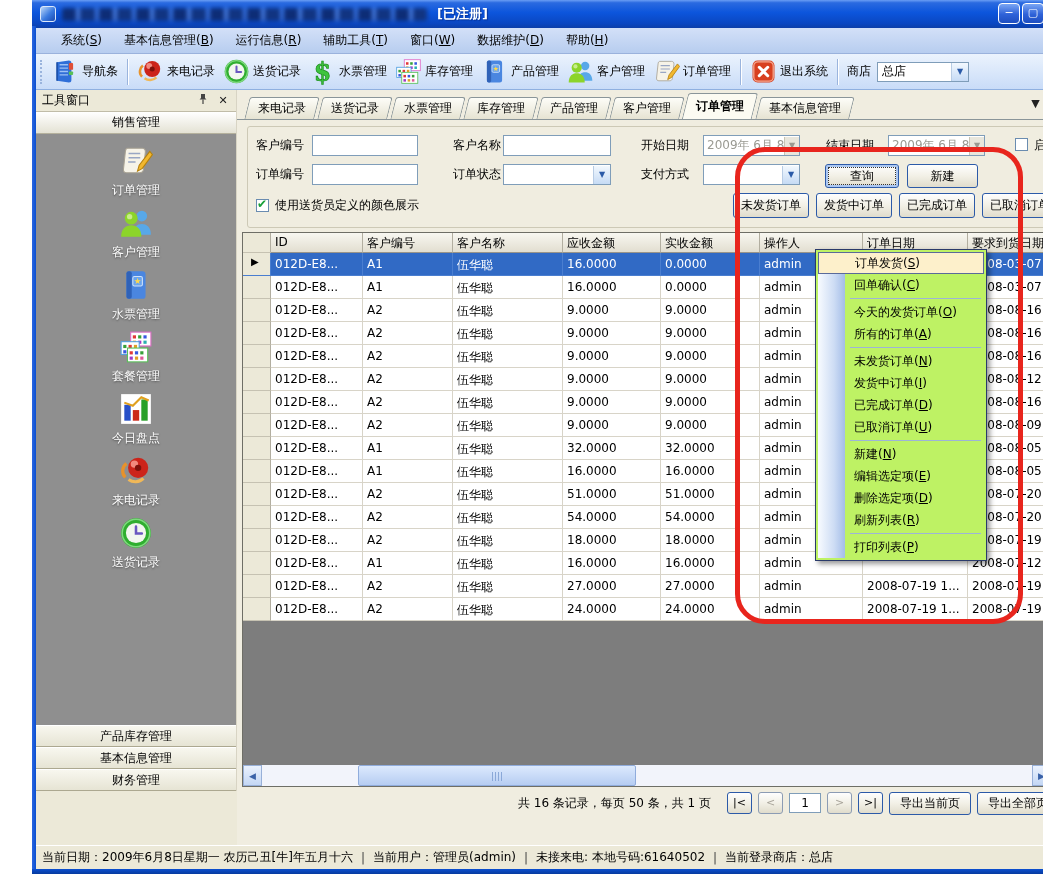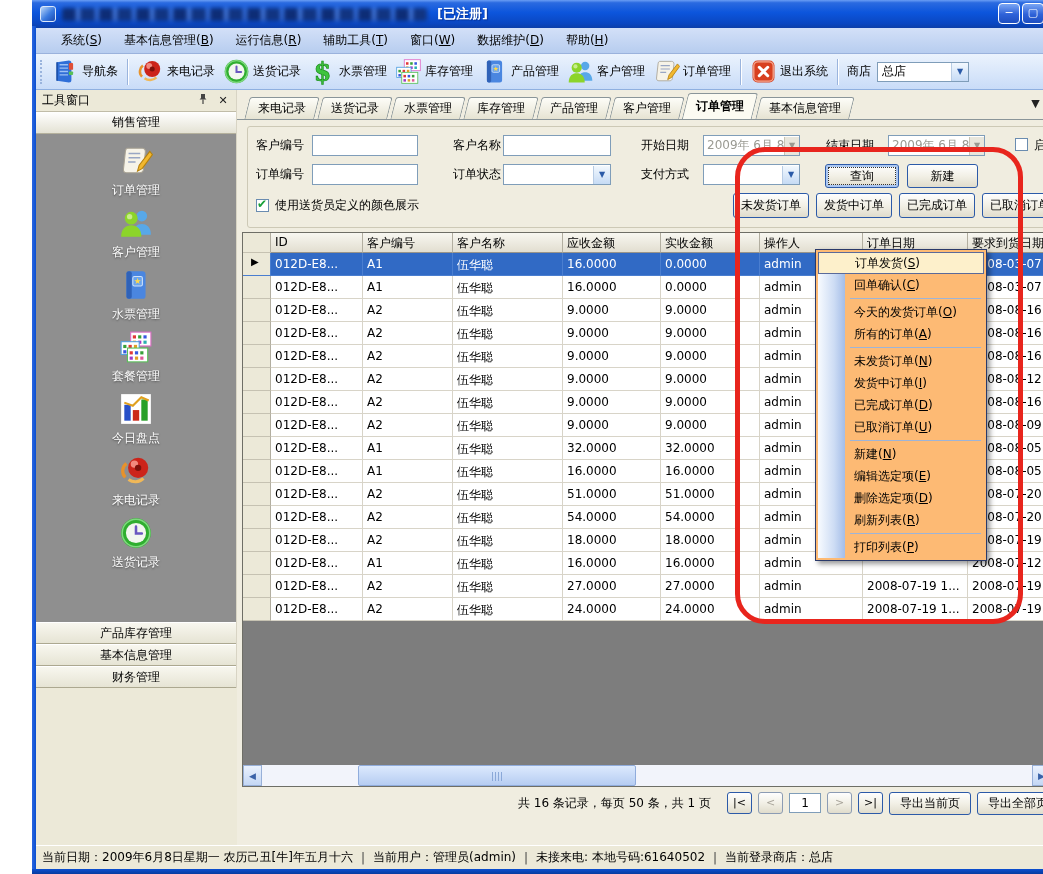--- a/index.html
+++ b/index.html
@@ -38,21 +38,21 @@
   .tb-btn { display:flex; align-items:center; gap:3px; padding:2px 4px; white-space:nowrap; }
   .tb-icon svg { width:27px; height:27px; display:block; }
   .tb-sep { width:1px; height:26px; background:#9ab4dd; margin:0 5px; box-shadow:1px 0 0 #fff; }
   .shop { display:flex; align-items:center; gap:6px; margin-left:4px; }
   .combo { width:92px; height:20px; border:1px solid #7f9db9; background:#fff; display:flex; align-items:center;
     justify-content:space-between; padding-left:4px;gap:16px; }
   .combo-arrow { width:17px; height:18px; background:linear-gradient(#f2f8fe,#c6dbf5); border-left:1px solid #b8cce4;
     color:#2a5aa8; font-size:8px; display:flex; align-items:center; justify-content:center; }
 
   
-  .sidebar { position:absolute; left:4px; top:90px; width:201px; height:598px; background:#8f8f8f; border-right:1px solid #d8d4c4; }
+  .sidebar { position:absolute; left:4px; top:90px; width:201px; height:701px; background:#8f8f8f; border-right:1px solid #d8d4c4; }
   .sb-caption { height:22px; background:#ece9d8; border-bottom:1px solid #c0bca8; display:flex; align-items:center; padding:0 6px; gap:6px; }
   .sb-caption-title { flex:1; }
   .sb-mini { width:14px; text-align:center; color:#222; font-size:11px; }
   .sb-group { height:22px; background:linear-gradient(#ffffff,#e4e2d4); border-bottom:1px solid #b4b09c;
     display:flex; align-items:center; justify-content:center; }
   .sb-body { position:absolute; top:44px; bottom:88px; left:0; right:0; background:#8f8f8f; padding-top:10px; overflow:hidden; }
   .sb-item { height:62px; display:flex; flex-direction:column; align-items:center; justify-content:flex-start; gap:1px; }
   .sb-item svg { width:34px; height:34px; }
   .sb-item-label { color:#fff; text-shadow:0 1px 2px #4a4a4a; }
   .sb-sections { position:absolute; left:0; right:0; bottom:0; }
@@ -117,21 +117,21 @@
   .pg-btn.disabled { color:#a8a49a; border-color:#8c9cb4; }
   .pg-input { width:32px; height:20px; border:1px solid #7f9db9; text-align:center; font:inherit; }
   .export-btn { height:23px; padding:0 10px; line-height:21px; }
 
   
   .statusbar { position:absolute; left:4px; top:845px; width:1035px; height:24px; background:#ece9d8; border-top:1px solid #fff;
     display:flex; align-items:center; gap:8px; padding-left:6px; overflow:hidden; white-space:nowrap; }
   .sbr-sep { color:#444; }
 
   
-  .ctx-menu { position:absolute; left:783px; top:249px; width:172px; background:#fdba74; border:1px solid #2a3a6a;
+  .ctx-menu { position:absolute; left:783px; top:249px; width:172px; background:#bef264; border:1px solid #2a3a6a;
     box-shadow:3px 3px 5px rgba(0,0,0,.4); z-index:50; padding:2px; }
   .ctx-strip { position:absolute; left:2px; top:2px; bottom:2px; width:27px;
     background:linear-gradient(90deg,#f8fbff,#cddcf4 60%,#a4bde8); }
   .ctx-item { position:relative; z-index:1; height:22px; line-height:22px; padding-left:36px; white-space:nowrap; }
   .ctx-item.hl { background:#fdf0cb; border:1px solid #5a6a9a; line-height:20px; }
   .ctx-sep { position:relative; z-index:1; height:5px; }
   .ctx-sep::after { content:""; position:absolute; left:32px; right:3px; top:2px; border-top:1px solid #9db4d8; }
 
   
   .red-annot { position:absolute; left:703px; top:147px; width:288px; height:477px; border:5px solid #e8251d;

